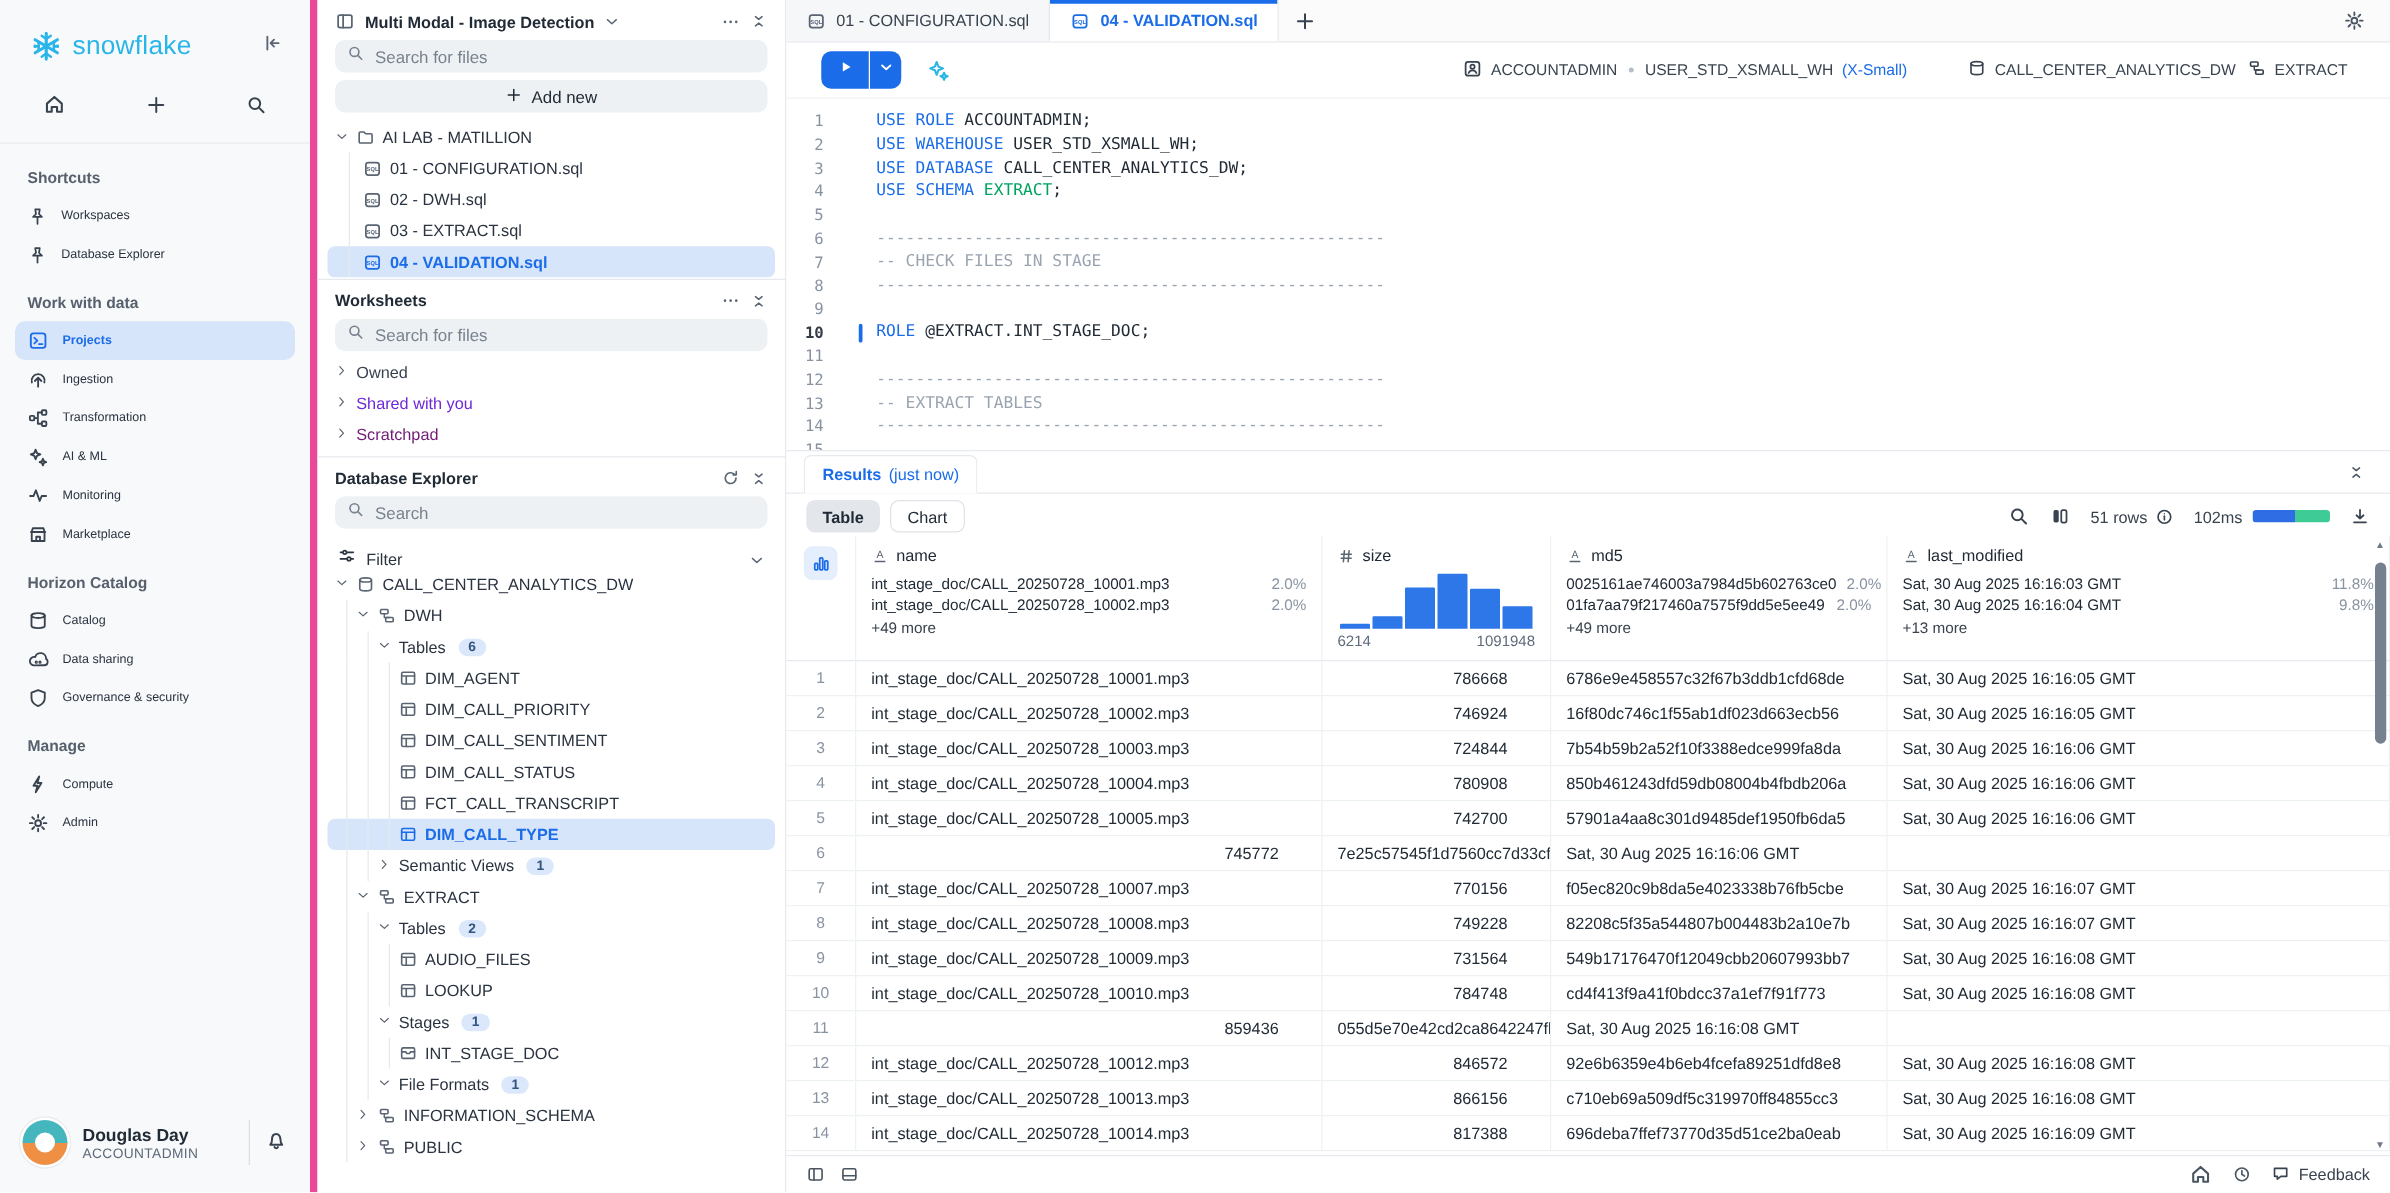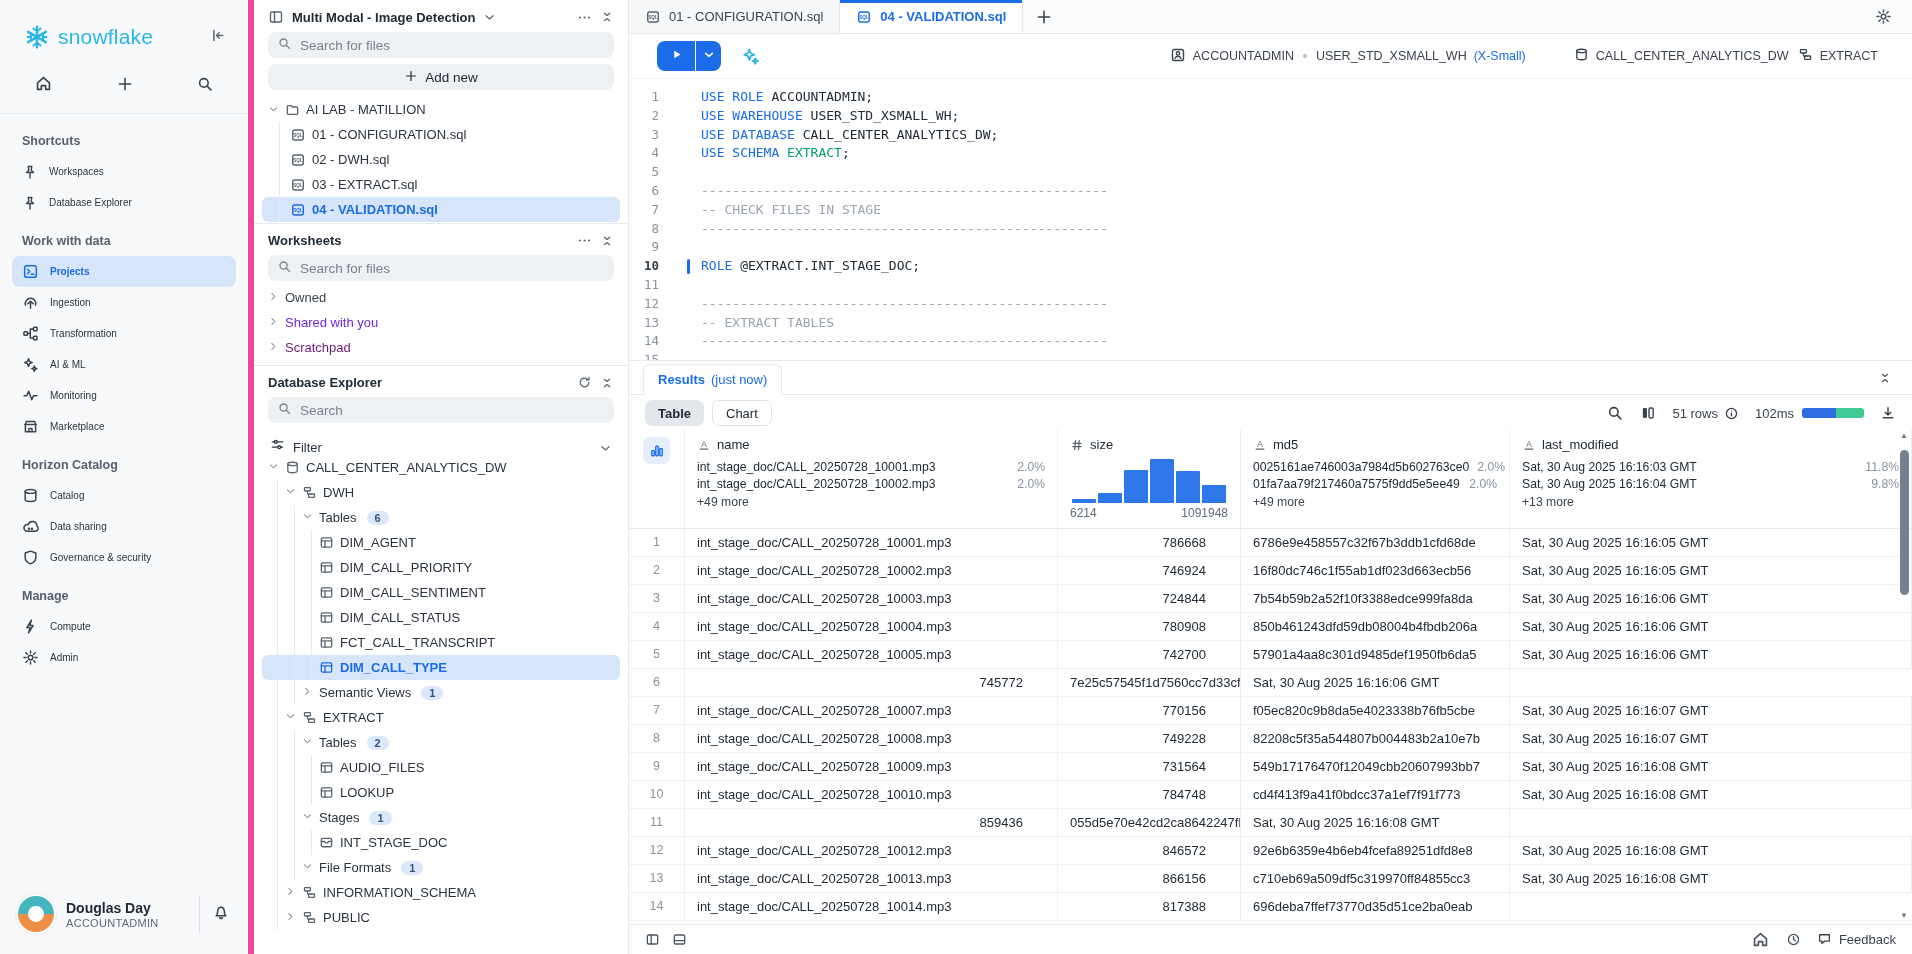--- a/index.html
+++ b/index.html
@@ -1106,20 +1106,21 @@
       <div class="cell">int_stage_doc/CALL_20250728_10013.mp3</div>
       <div class="cell size">866156</div>
       <div class="cell">c710eb69a509df5c319970ff84855cc3</div>
       <div class="cell">Sat, 30 Aug 2025 16:16:08 GMT</div>
     </div>
             <div class="rt-row">
       <div class="cell num">14</div>
       <div class="cell">int_stage_doc/CALL_20250728_10014.mp3</div>
       <div class="cell size">817388</div>
       <div class="cell">696deba7ffef73770d35d51ce2ba0eab</div>
+      <div class="cell">Sat, 30 Aug 2025 16:16:09 GMT</div>
     </div>
           </div>
         <div class="vscroll">
           <span class="sarrow">▲</span>
           <span class="vtrack">
               <span class="vthumb"></span>
             </span>
           <span class="sarrow">▼</span>
         </div>
       </div>

